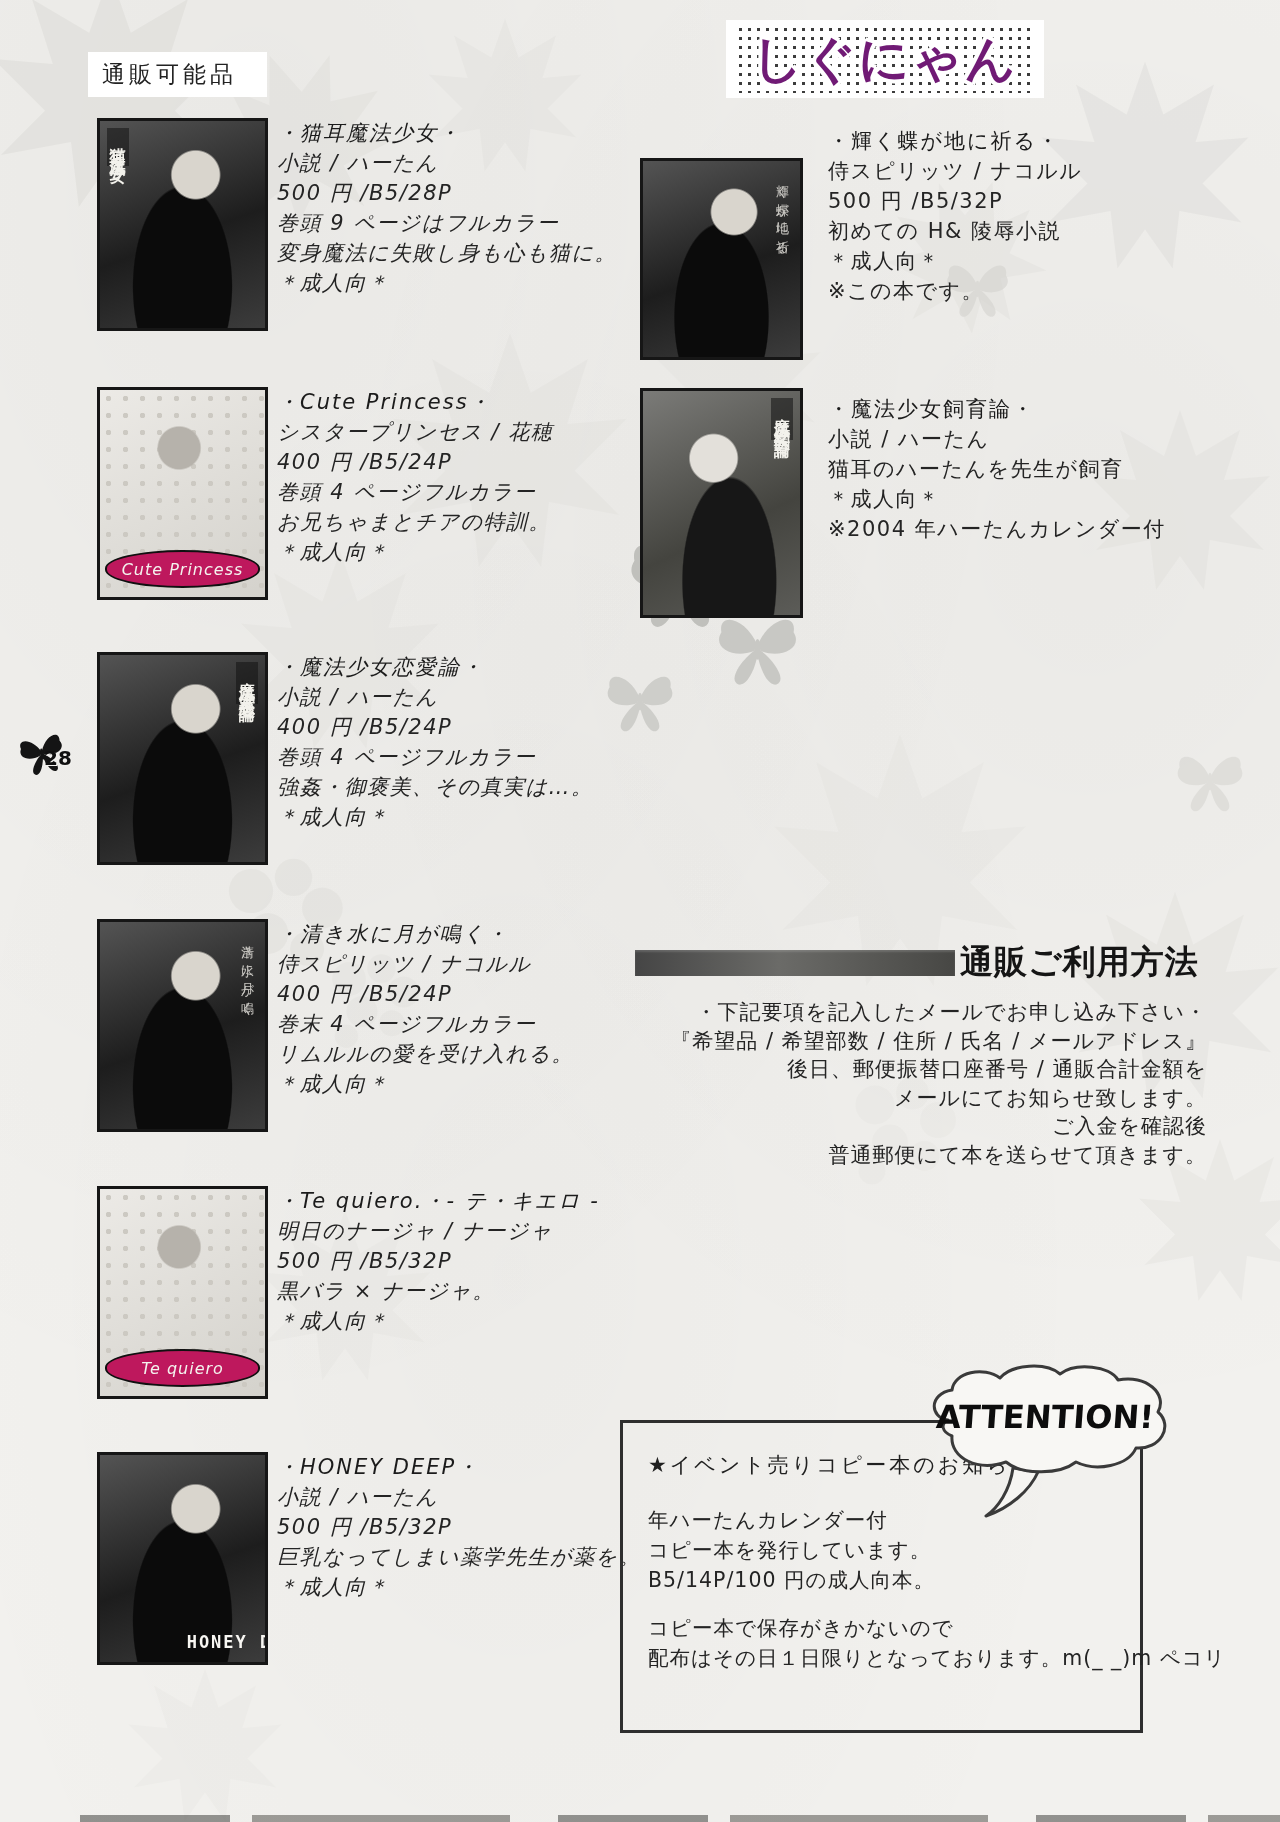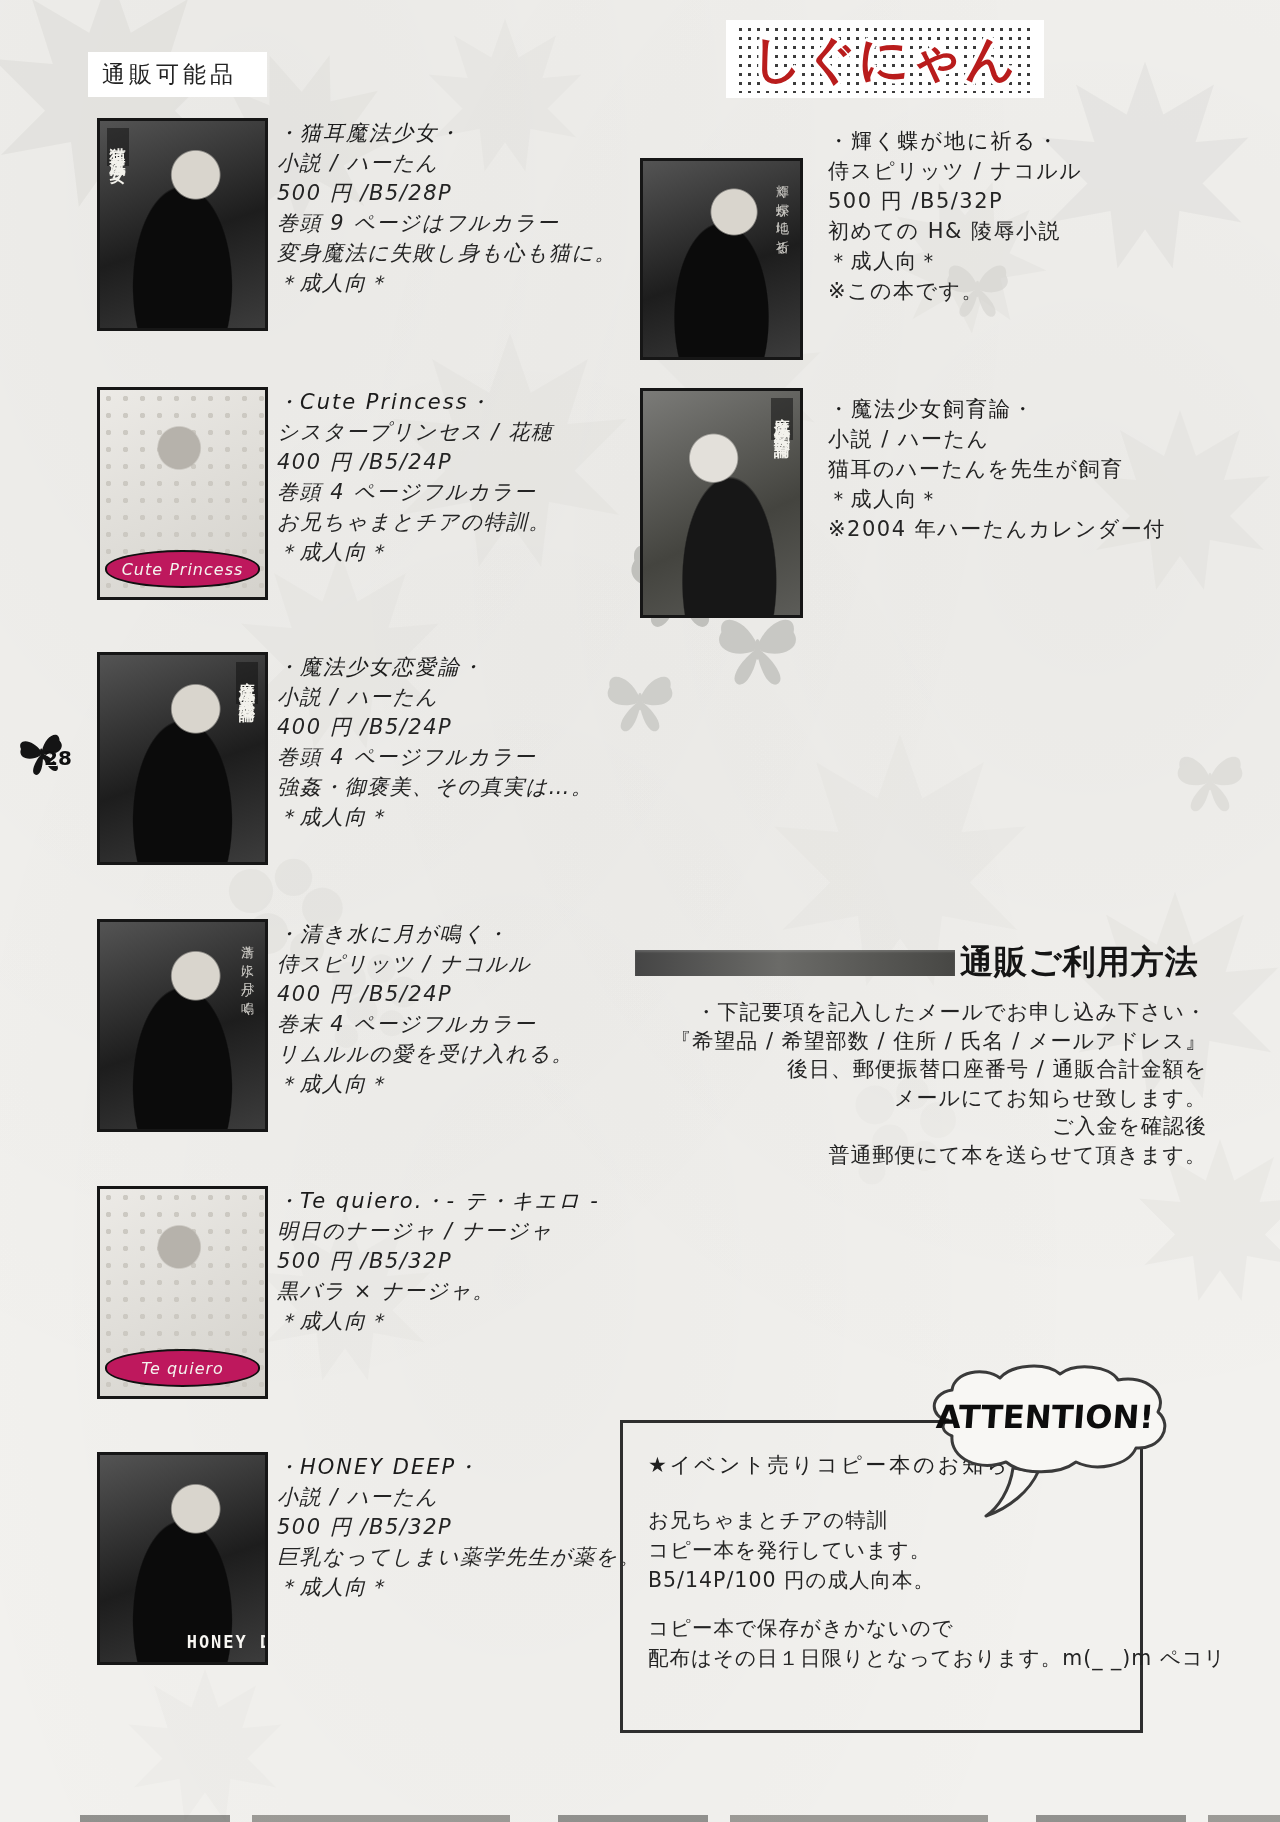--- a/index.html
+++ b/index.html
@@ -22,21 +22,21 @@
   .logo-box{
     position:absolute;left:726px;top:20px;width:318px;height:78px;z-index:2;
     background:#ffffff;display:flex;align-items:center;justify-content:center;
   }
   .logo-dots{
     position:absolute;inset:5px 10px;
     background-image:radial-gradient(circle,#1a1a1a 1.5px,transparent 1.7px);
     background-size:9px 9px;opacity:.85;
   }
   .logo-text{
-    position:relative;z-index:1;font-size:50px;font-weight:bold;color:#b91c1c;
+    position:relative;z-index:1;font-size:50px;font-weight:bold;color:#701a75;
     letter-spacing:2px;
     text-shadow:
       -3px -3px 0 #fff, 3px -3px 0 #fff, -3px 3px 0 #fff, 3px 3px 0 #fff,
       0 -4px 0 #fff, 0 4px 0 #fff, -4px 0 0 #fff, 4px 0 0 #fff;
   }
   
   .book{position:absolute;z-index:2;}
   .cover{
     position:absolute;left:0;top:0;width:171px;height:213px;
     border:3px solid #161616;box-sizing:border-box;overflow:hidden;background:#777;
@@ -295,21 +295,21 @@
     <div>『希望品 / 希望部数 / 住所 / 氏名 / メールアドレス』</div>
     <div>後日、郵便振替口座番号 / 通販合計金額を</div>
     <div>メールにてお知らせ致します。</div>
     <div>ご入金を確認後</div>
     <div>普通郵便にて本を送らせて頂きます。</div>
   </div>
 </div>
 
 <div class="attention-box">
   <div class="ab-heading">★イベント売りコピー本のお知らせ★</div>
-  <div class="ab-line">お兄ちゃまとチアの特訓</div>
+  <div class="ab-line">年ハーたんカレンダー付</div>
   <div class="ab-line">コピー本を発行しています。</div>
   <div class="ab-line">B5/14P/100 円の成人向本。</div>
   <div class="ab-gap"></div>
   <div class="ab-line">コピー本で保存がきかないので</div>
   <div class="ab-line">配布はその日１日限りとなっております。m(_ _)m ペコリ</div>
 </div>
 
 <div class="attention-bubble">
   <svg width="262" height="165" viewBox="0 0 262 165">
     <path d="M95 110 C92 132 80 150 68 158 C92 150 112 132 120 114 Z" fill="#f6f5f2" stroke="#3a3a3a" stroke-width="3" stroke-linejoin="round"></path>

